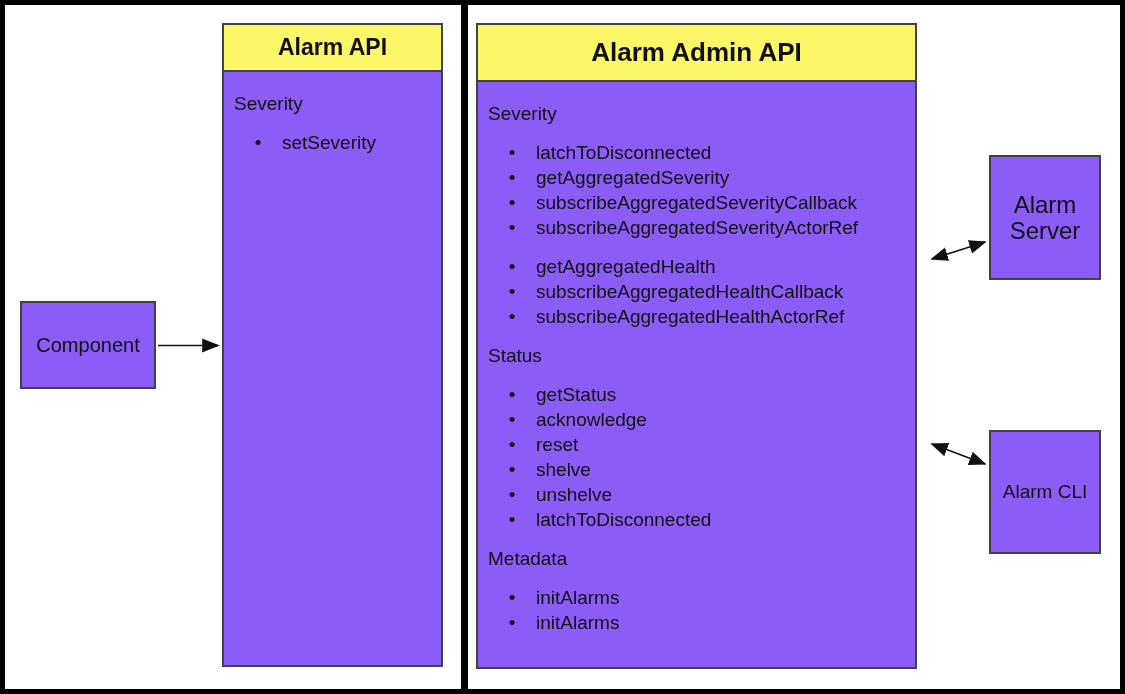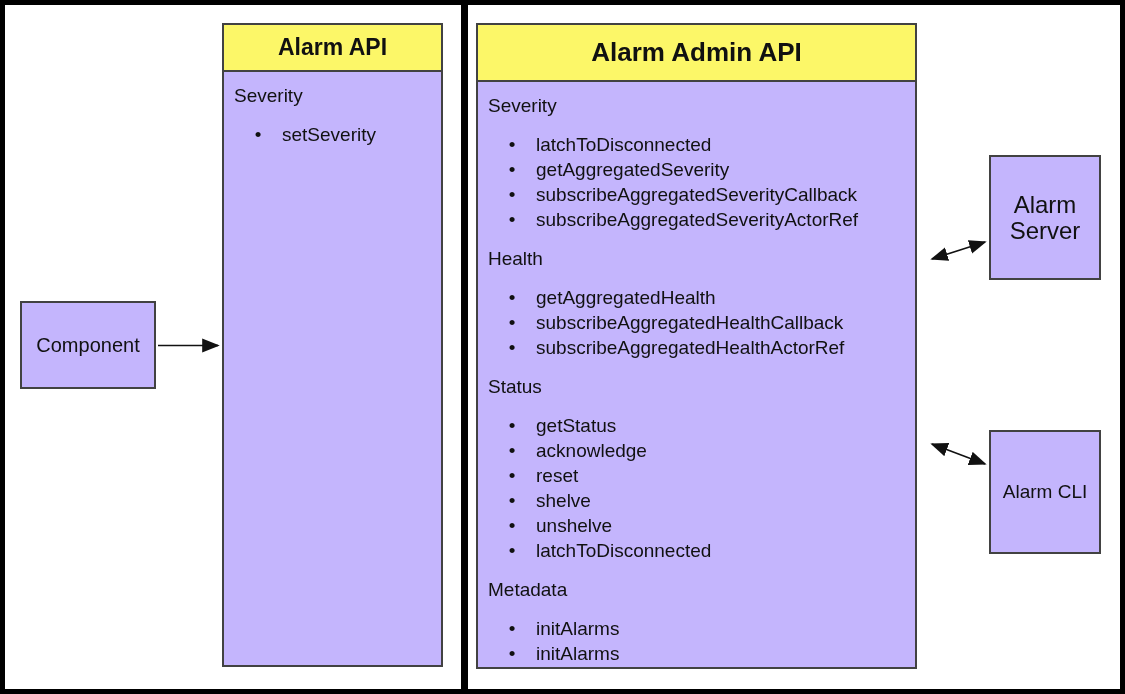--- a/index.html
+++ b/index.html
@@ -26,21 +26,21 @@
   }
   .divider {
     position: absolute;
     left: 461px; top: 0;
     width: 7px; height: 694px;
     background: var(--frame);
     z-index: 4;
   }
   .box {
     position: absolute;
-    background: #c4b5fd;
+    background: #8b5cf6;
     border: 2px solid var(--box-border);
     box-sizing: border-box;
   }
   .label-box {
     display: flex;
     align-items: center;
     justify-content: center;
     text-align: center;
     font-size: 20px;
     line-height: 26px;
@@ -58,21 +58,21 @@
     display: flex;
     align-items: center;
     justify-content: center;
     font-weight: bold;
   }
   .alarm-api-box .apihead   { height: 45px; font-size: 23px; }
   .alarm-admin-box .apihead { height: 55px; font-size: 26px; }
 
   .apibody { padding: 8px 10px; font-size: 19px; }
   .sec-label { line-height: 24px; margin-top: 15px; }
-  .section:first-child .sec-label { margin-top: 4px; }
+  .section:first-child .sec-label { margin-top: 12px; }
   .items { margin-top: 14px; }
   .bullet-row { display: flex; line-height: 25px; }
   .dot { display: inline-block; width: 48px; text-align: center; flex: 0 0 48px; }
   .txt { white-space: nowrap; }
 
   .overlay {
     position: absolute; inset: 0;
     width: 1125px; height: 694px;
     pointer-events: none;
     z-index: 3;
@@ -133,21 +133,20 @@
               <span class="txt">subscribeAggregatedSeverityCallback</span>
             </div>
 
             <div class="bullet-row">
               <span class="dot">•</span>
               <span class="txt">subscribeAggregatedSeverityActorRef</span>
             </div>
           </div>
       </div>
       <div class="section">
-        <div class="sec-label">Health</div>
         <div class="items">
 
             <div class="bullet-row">
               <span class="dot">•</span>
               <span class="txt">getAggregatedHealth</span>
             </div>
 
             <div class="bullet-row">
               <span class="dot">•</span>
               <span class="txt">subscribeAggregatedHealthCallback</span>

